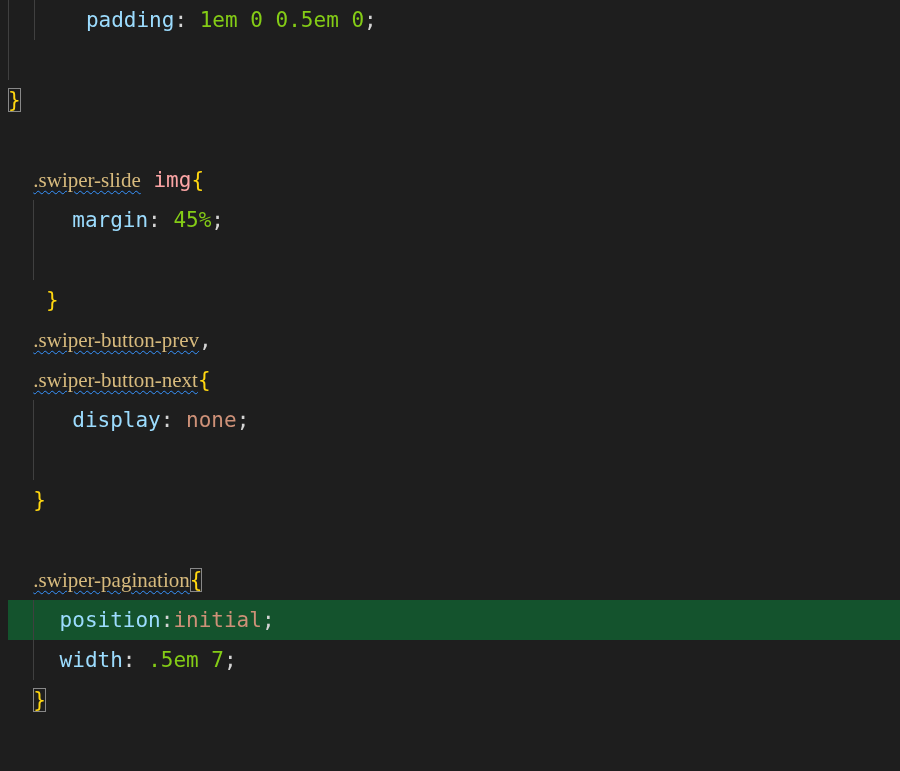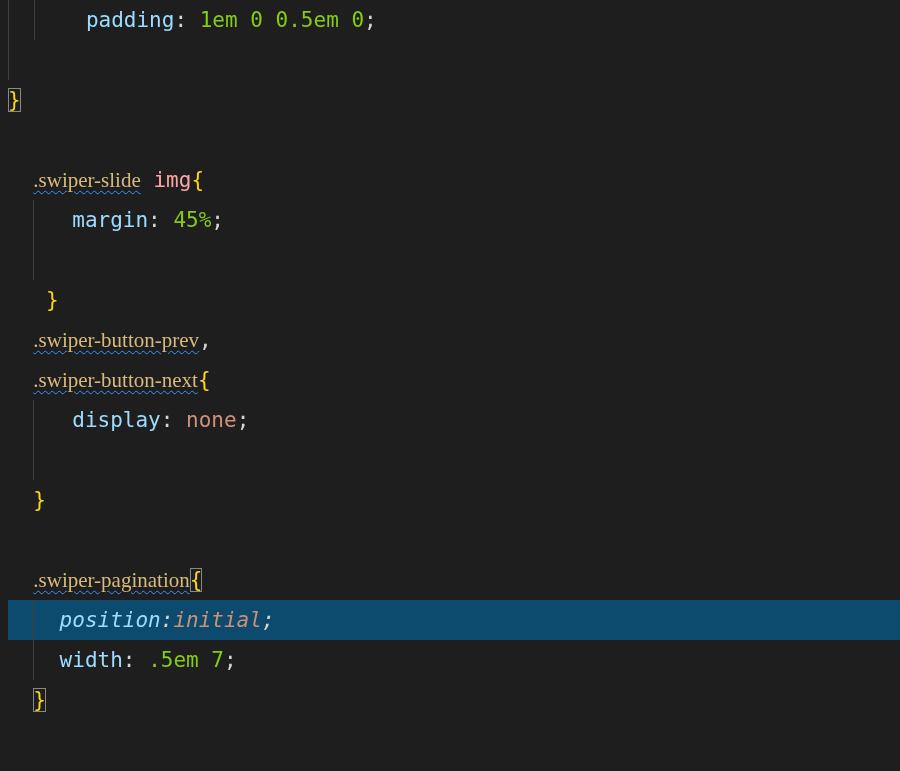--- a/index.html
+++ b/index.html
@@ -37,23 +37,22 @@
 
   .indent-guide {
     display: inline-block;
     border-left: 1px solid #404040;
     height: 40px;
     vertical-align: top;
     box-sizing: border-box;
   }
   .active-line {
     display: inline-block;
-    background: #0c4a6e;
+    background: #14532d;
     width: 100%;
-    font-style: italic;
   }
   .bracket-match {
     outline: 1px solid #888;
     outline-offset: -1px;
   }
 </style>
 </head>
 <body>
 
 <pre class="code"><span><span class="indent-guide">  </span><span class="indent-guide">  </span>  <span class="tok-property">padding</span><span class="tok-punct">:</span> <span class="tok-number">1em 0 0.5em 0</span><span class="tok-punct">;</span></span>

